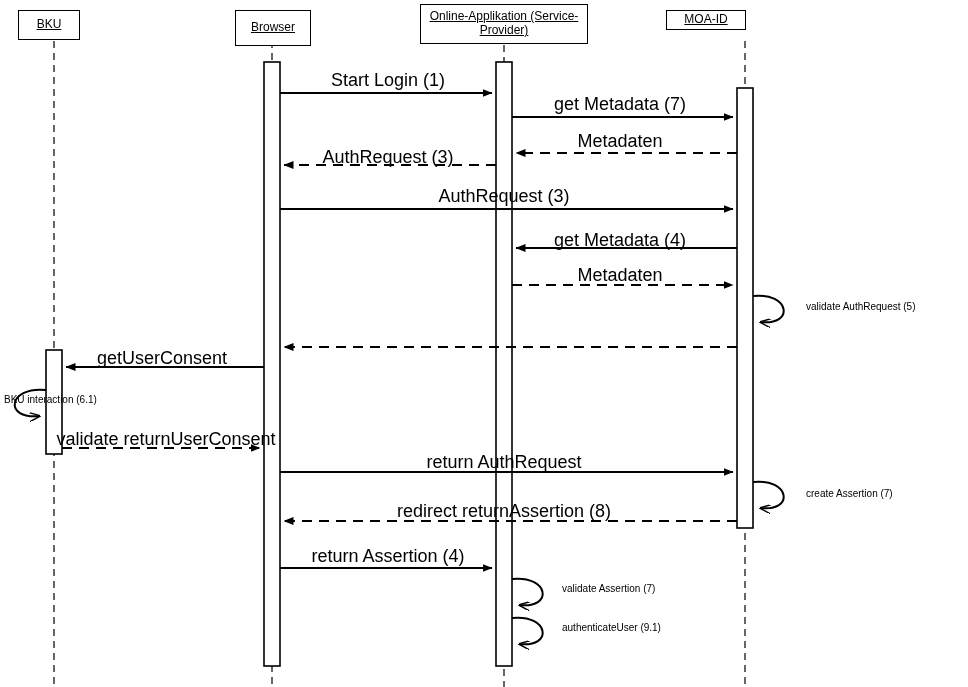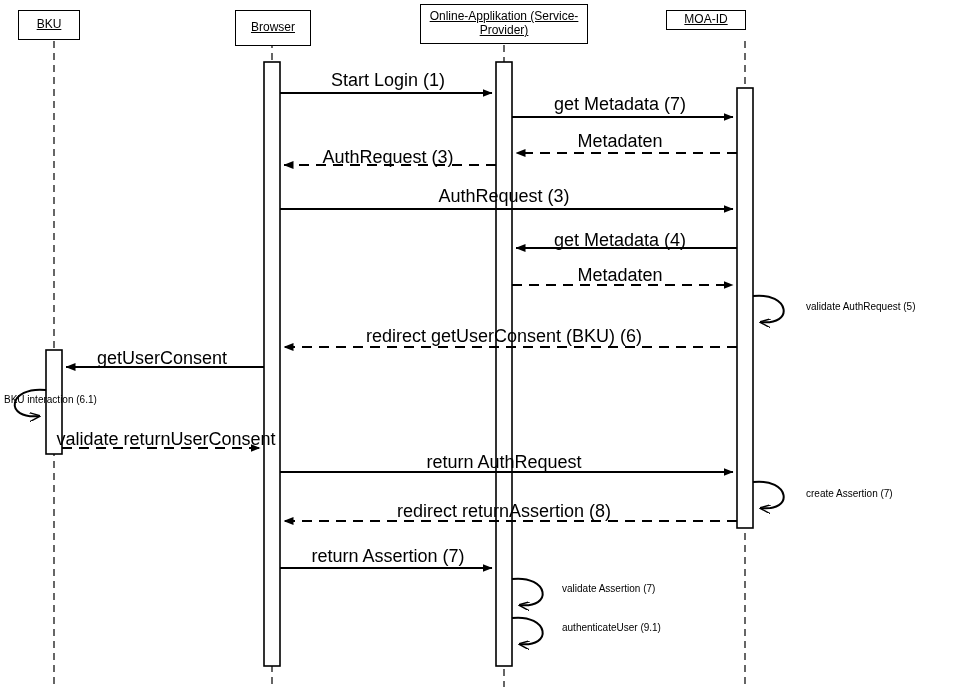--- a/index.html
+++ b/index.html
@@ -125,26 +125,25 @@
     <span>MOA-ID</span>
   </div>
 
   <div class="msg-label center" style="left:388px; top:70px;">Start Login (1)</div>
   <div class="msg-label center" style="left:620px; top:94px;">get Metadata (7)</div>
   <div class="msg-label center" style="left:620px; top:131px;">Metadaten</div>
   <div class="msg-label center" style="left:388px; top:147px;">AuthRequest (3)</div>
   <div class="msg-label center" style="left:504px; top:186px;">AuthRequest (3)</div>
   <div class="msg-label center" style="left:620px; top:230px;">get Metadata (4)</div>
   <div class="msg-label center" style="left:620px; top:265px;">Metadaten</div>
-  <div class="msg-label center" style="left:504px; top:326px;">redirect getUserConsent (BKU) (6)</div>
   <div class="msg-label center" style="left:162px; top:348px;">getUserConsent</div>
   <div class="msg-label center" style="left:166px; top:429px;">validate returnUserConsent</div>
   <div class="msg-label center" style="left:504px; top:452px;">return AuthRequest</div>
   <div class="msg-label center" style="left:504px; top:501px;text-align:center;">redirect returnAssertion (8)</div>
-  <div class="msg-label center" style="left:388px; top:546px;">return Assertion (7)</div>
+  <div class="msg-label center" style="left:388px; top:546px;">return Assertion (4)</div>
 
   <div class="self-label" style="left:806px; top:301px;">validate AuthRequest (5)</div>
   <div class="self-label" style="left:806px; top:488px;">create Assertion (7)</div>
   <div class="self-label" style="left:562px; top:583px;">validate Assertion (7)</div>
   <div class="self-label" style="left:562px; top:622px;">authenticateUser (9.1)</div>
   <div class="self-label" style="left:4px; top:394px;">BKU interaction (6.1)</div>
 
 </div>
 
 </body></html>

